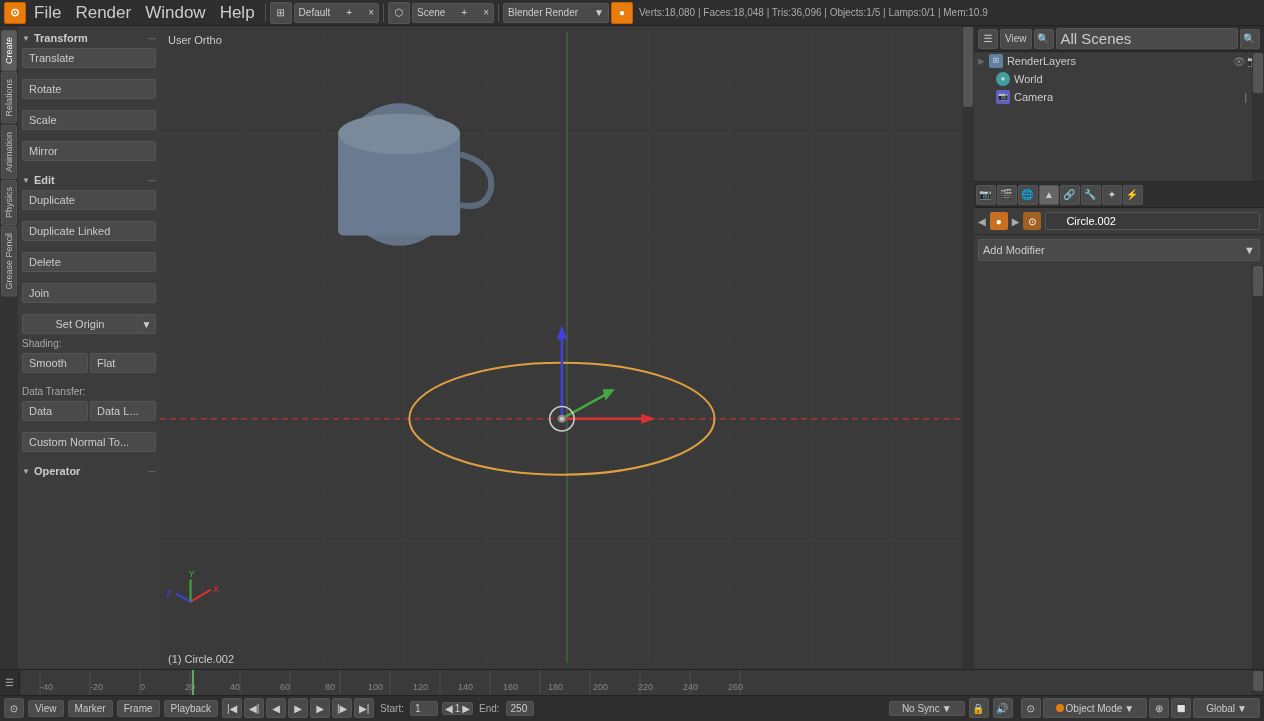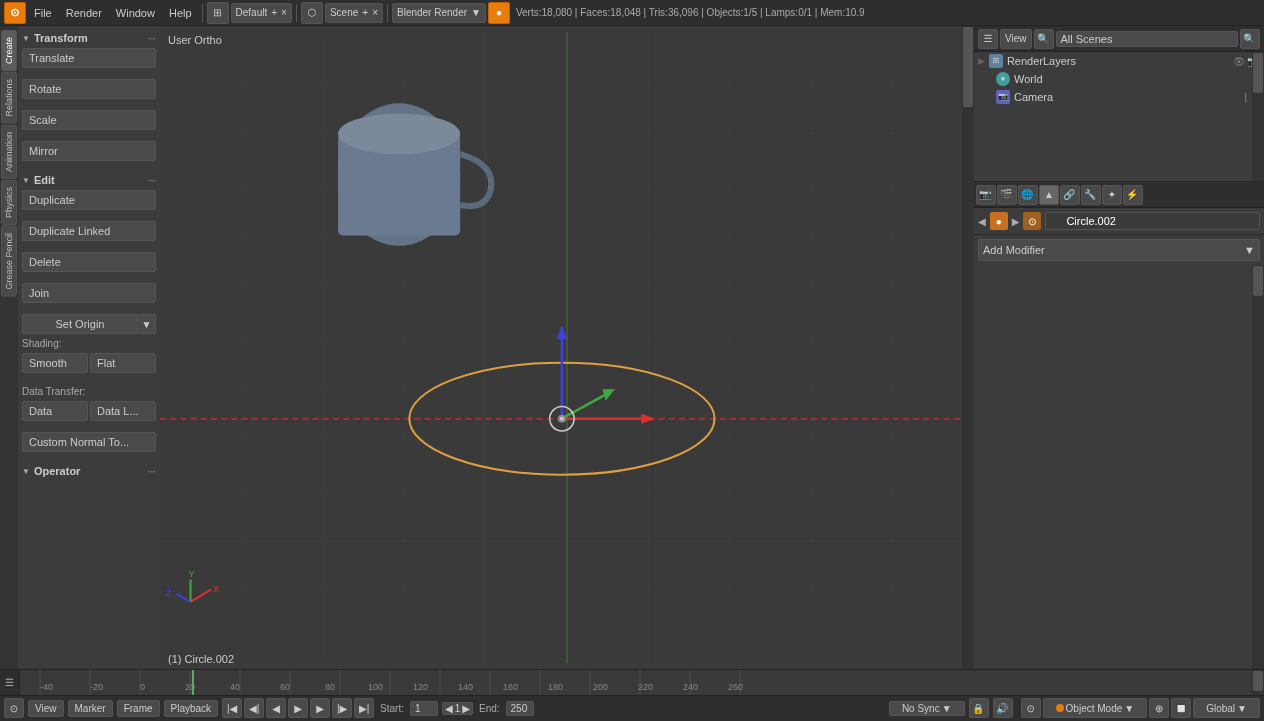--- a/index.html
+++ b/index.html
@@ -20,32 +20,32 @@
       background: #4a4a4a;
       border: 1px solid #555;
       border-radius: 2px;
       display: flex; align-items: center; justify-content: center;
       color: #ccc; font-size: 10px; cursor: pointer;
     }
     .top-menu-item {
       padding: 2px 6px;
       color: #ccc;
       cursor: pointer;
-      font-size: 11px;
+      font-size: 17px;
       border-radius: 2px;
     }
     .top-selector {
       background: #4a4a4a;
       border: 1px solid #555;
       color: #ccc;
       padding: 1px 4px;
       font-size: 11px;
       height: 20px;
       border-radius: 2px;
-      display: flex; align-items: center; gap: 4px;
+      display: flex; align-items: center; gap: 16px;
     }
     .top-selector span { font-size: 10px; }
     .separator { width: 1px; height: 18px; background: #555; margin: 0 2px; }
     .stats-text { font-size: 10px; color: #aaa; margin-left: 4px; }
 
     
     #main-layout {
       display: flex;
       height: 643px; 
     }
@@ -510,21 +510,21 @@
       <div class="scrollbar-thumb"></div>
     </div>
   </div>
 
   <div style="display:flex; flex-direction:column; width:290px;">
 
     <div class="right-top-bar">
       <div class="right-icon-btn">☰</div>
       <div class="right-icon-btn" style="width:auto; padding:0 4px;">View</div>
       <div class="right-icon-btn">🔍</div>
-      <div style="flex:1; background:#4a4a4a; border:1px solid #555; color:#ccc; font-size:11px; padding:1px 4px; border-radius:2px;">All Scenes</div>
+      <div style="flex:1; background:#4a4a4a; border:1px solid #555; color:#ccc; font-size:15px; padding:1px 4px; border-radius:2px;">All Scenes</div>
       <div class="right-icon-btn">🔍</div>
     </div>
 
     <div style="height:130px; overflow-y:auto; background:#3c3c3c; border-bottom:1px solid #2a2a2a; position:relative;">
       <div class="tree-item">
         <span style="color:#666; font-size:9px;">▶</span>
         <span style="width:14px; height:14px; background:#6080a0; border-radius:2px; display:inline-block; font-size:8px; text-align:center; line-height:14px;">⊞</span>
         <span>RenderLayers</span>
         <span style="margin-left:auto; display:flex; gap:2px;">
           <span class="tree-eye">👁</span>

